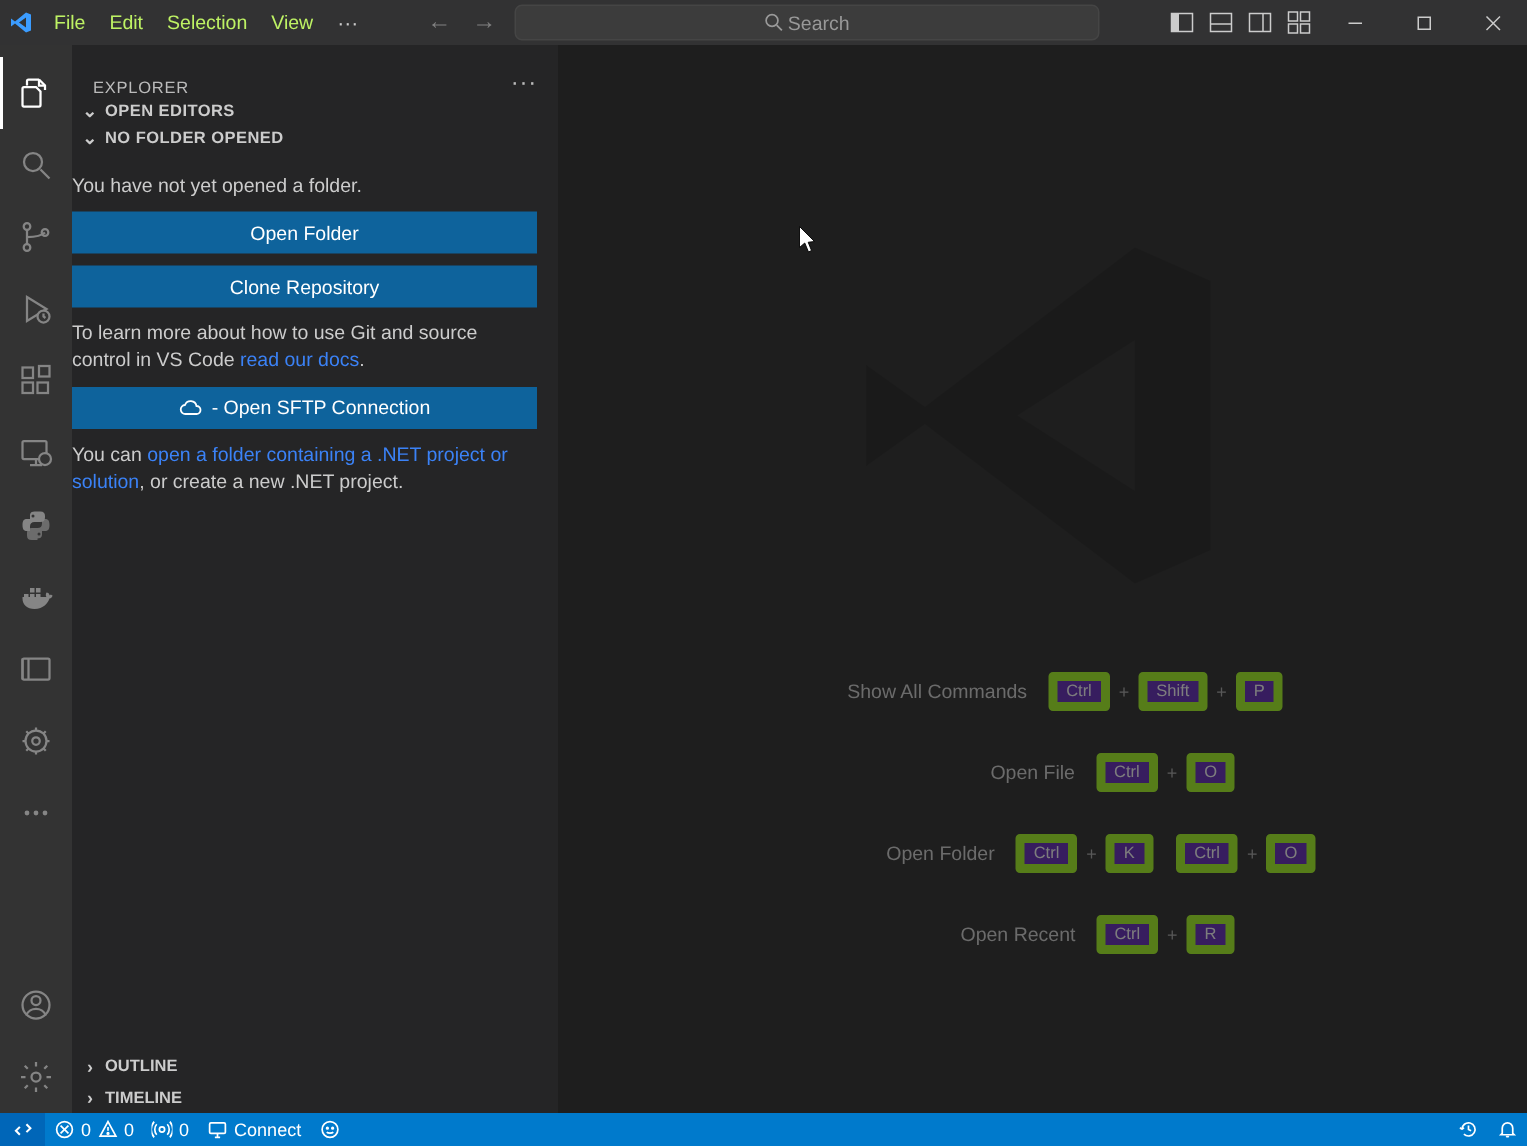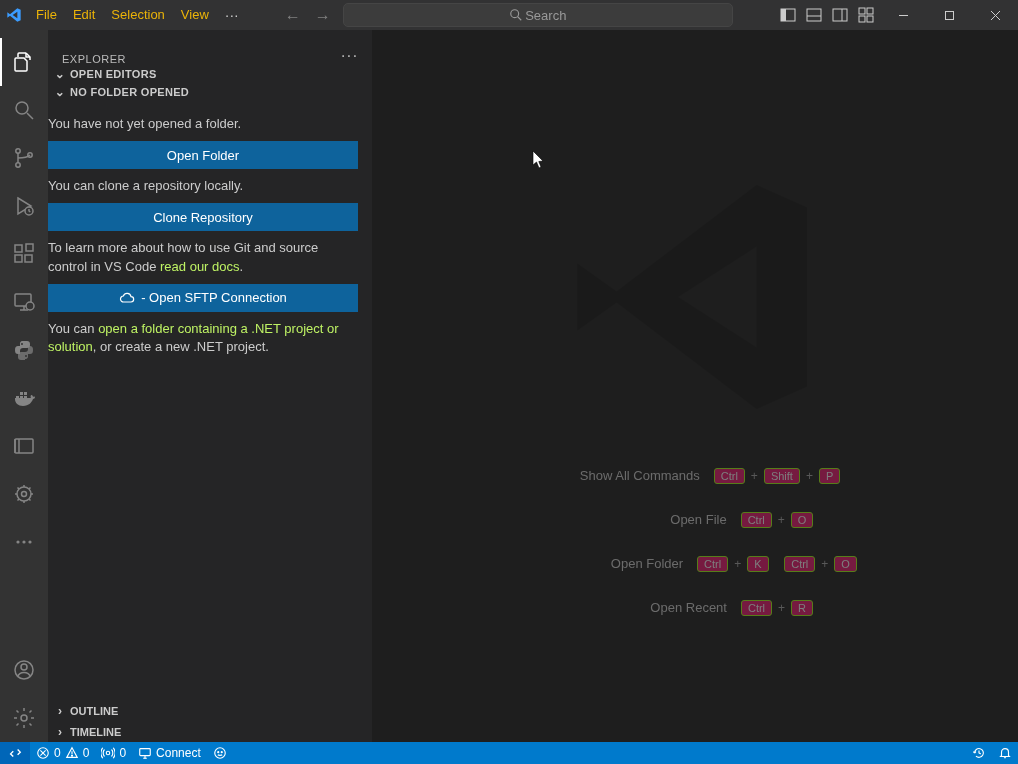--- a/index.html
+++ b/index.html
@@ -3,21 +3,21 @@
 <meta charset="utf-8">
 <style>
   * { box-sizing: border-box; margin: 0; padding: 0; }
   html, body { width: 1018px; height: 764px; overflow: hidden; font-family: "Segoe UI", Arial, sans-serif; background: #1e1e1e; color: #cccccc; font-size: 13px; }
   
   
   .titlebar { display: flex; align-items: center; height: 30px; background: #323233; }
   .titlebar .logo { width: 28px; display: flex; justify-content: center; align-items: center; }
   .titlebar .logo svg { width: 16px; height: 16px; }
   .menus { display: flex; }
-  .menus .menu-item { padding: 0 8px; line-height: 30px; cursor: default; color: #eab308; }
+  .menus .menu-item { padding: 0 8px; line-height: 30px; cursor: default; color: #bef264; }
   .menus .dots { padding: 0 8px; line-height: 30px; font-size: 14px; }
   .nav-arrows { display: flex; gap: 14px; margin-left: 38px; margin-right: 12px; color: #808080; }
   .nav-arrows span { font-size: 16px; }
   .search-box { flex: 0 0 390px; height: 24px; background: #3c3c3c; border: 1px solid #454545; border-radius: 5px; display: flex; align-items: center; justify-content: center; color: #999; gap: 2px; }
   .search-box svg { width: 14px; height: 14px; }
   .title-spacer { flex: 1; }
   .layout-icons { display: flex; gap: 10px; padding: 0 6px; }
   .layout-icons .li { width: 16px; height: 16px; display: flex; align-items: center; justify-content: center; }
   .win-controls { display: flex; }
   .win-controls .wc { width: 46px; height: 30px; display: flex; align-items: center; justify-content: center; color: #cccccc; }
@@ -35,34 +35,34 @@
   
   
   .sidebar { width: 324px; background: #252526; display: flex; flex-direction: column; }
   .sidebar-header { display: flex; align-items: flex-end; justify-content: space-between; padding: 0 14px; height: 35px; font-size: 11px; letter-spacing: 0.5px; color: #bbbbbb; }
   .sidebar-header .dots { color: #bbbbbb; font-size: 16px; }
   .section-header { display: flex; align-items: center; padding: 2px 4px; font-size: 11px; font-weight: 700; color: #cccccc; letter-spacing: 0.3px; cursor: default; }
   .section-header .chev { width: 16px; text-align: center; font-size: 12px; margin-right: 2px; }
   .section-body { padding: 6px 14px 10px 0; color: #cccccc; font-size: 13px; line-height: 1.4; }
   .section-body p { margin: 8px 0; }
   .vs-button { display: flex; align-items: center; justify-content: center; gap: 6px; width: 100%; height: 28px; background: #0e639c; color: #ffffff; border: none; font-size: 13px; margin: 8px 0; cursor: default; }
-  .link { color: #bef264; }
+  .link { color: #3b82f6; }
   .sidebar-spacer { flex: 1; }
   .collapsed-section { display: flex; align-items: center; padding: 3px 4px; font-size: 11px; font-weight: 700; color: #cccccc; border-top: 1px solid #3c3c3c00; }
   .collapsed-section .chev { width: 16px; text-align: center; font-size: 12px; margin-right: 2px; }
   
   
   .editor { flex: 1; background: #1e1e1e; position: relative; display: flex; flex-direction: column; align-items: center; justify-content: center; }
   .editor .watermark { opacity: 0.25; }
   .editor .watermark svg { width: 280px; height: 280px; }
   .shortcuts { margin-top: 28px; display: flex; flex-direction: column; gap: 28px; opacity: 0.55; align-items: center; }
   .shortcut-row { display: flex; align-items: center; gap: 14px; }
   .shortcut-row .label { width: 150px; text-align: right; color: #aaaaaa; font-size: 13px; }
   .shortcut-row .keys { display: flex; align-items: center; gap: 6px; }
-  .key { background: #be185d; border: 1px solid #84cc16; border-radius: 3px; padding: 1px 6px; font-size: 11px; color: #cccccc; }
+  .key { background: #4c1d95; border: 6px solid #84cc16; border-radius: 3px; padding: 1px 6px; font-size: 11px; color: #cccccc; }
   .plus { color: #888888; font-size: 12px; }
   .cursor-fake { position: absolute; left: 160px; top: 120px; font-size: 16px; color: #ffffff; pointer-events: none; }
   
   
   .statusbar { height: 22px; background: #007acc; display: flex; align-items: center; color: #ffffff; font-size: 12px; }
   .statusbar .remote { width: 30px; height: 22px; background: #16825d00; display: flex; align-items: center; justify-content: center; background: #0066b8; }
   .statusbar .sb-item { display: flex; align-items: center; gap: 4px; padding: 0 6px; }
   .statusbar .sb-spacer { flex: 1; }
   .statusbar svg.small { width: 14px; height: 14px; }
   
@@ -254,21 +254,20 @@
       <span class="chev">⌄</span>
       <span>OPEN EDITORS</span>
     </div>
     <div class="section-header">
       <span class="chev">⌄</span>
       <span>NO FOLDER OPENED</span>
     </div>
     <div class="section-body">
       <p>You have not yet opened a folder.</p>
       <button class="vs-button">Open Folder</button>
-      <p>You can clone a repository locally.</p>
       <button class="vs-button">Clone Repository</button>
       <p>
         <span>To learn more about how to use Git and source control in VS Code </span><span class="link">read our docs</span><span>.</span>
       </p>
       <button class="vs-button">
         <span class="cloud-icon">
           <svg width="16" height="14" viewBox="0 0 24 18" fill="none" stroke="#fff" stroke-width="1.8">
               <path d="M7 15h11a4 4 0 0 0 0-8 6 6 0 0 0-11.5-1A4.5 4.5 0 0 0 7 15z"></path>
             </svg>
         </span>

